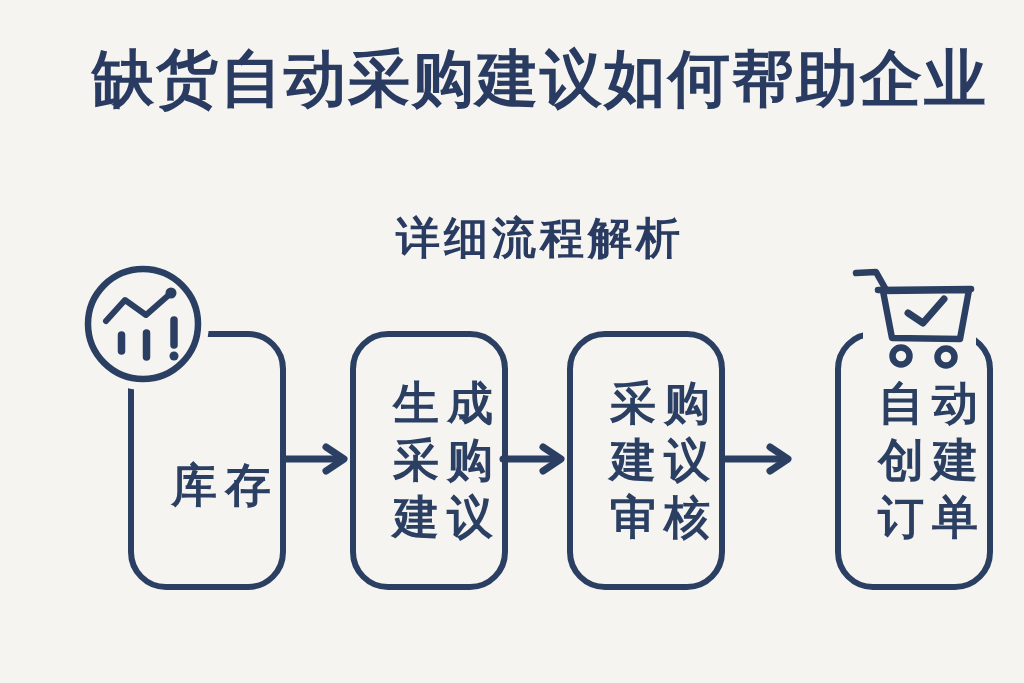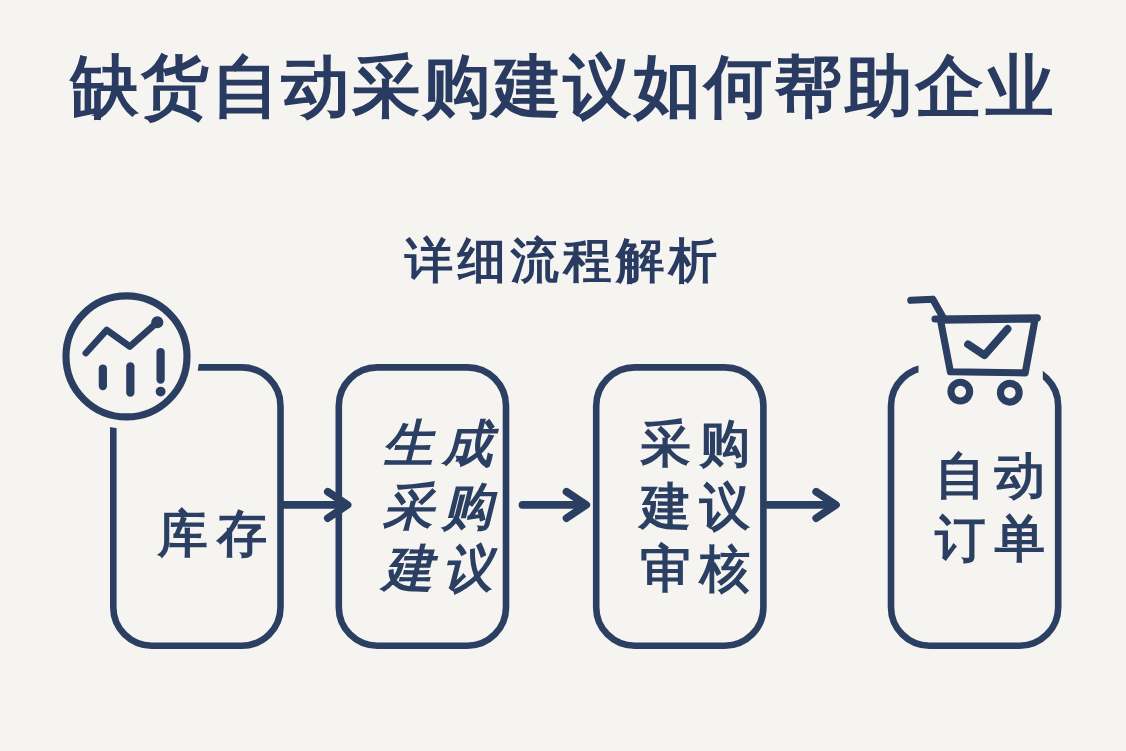--- a/index.html
+++ b/index.html
@@ -3,21 +3,21 @@
 <meta charset="utf-8">
 <style>
   html, body { margin: 0; padding: 0; }
   body {
     width: 1024px; height: 683px;
     background: #f5f4f0;
     font-family: "DejaVu Sans", "Liberation Sans", sans-serif;
     position: relative;
     overflow: hidden;
   }
-  .canvas { position: absolute; inset: 0; }
+  .canvas { position: absolute; inset: 0; margin-left: 28px; }
 
   .title {
     position: absolute; top: 40px; left: 0; width: 1024px;
     margin: 0; text-align: center;
     color: #2a3b62;
     font-size: 62px; font-weight: 900; line-height: 78px;
     letter-spacing: 2px;
   }
   .title .t-line { display: block; }
 
@@ -30,21 +30,21 @@
   }
 
   .step-box {
     position: absolute; top: 331px;
     width: 146px; height: 247px;
     border: 6px solid #2b3f63;
     border-radius: 38px;
     background: transparent;
   }
   .step-1 { left: 100px; }
-  .step-2 { left: 305px; font-style: italic; }
+  .step-2 { left: 322px; }
   .step-3 { left: 539px; }
   .step-4 { left: 807px; }
 
   .step-label {
     width: 100%; height: 100%;
     display: flex; flex-direction: column;
     align-items: center; justify-content: center;
     color: #2b3f63;
     font-size: 46px; font-weight: 700; line-height: 57px;
     letter-spacing: 8px;
@@ -95,20 +95,21 @@
     <div class="step-label">
       <span>采购</span>
       <span>建议</span>
       <span>审核</span>
     </div>
   </div>
 
   <div class="step-box step-4">
     <div class="step-label">
       <span>自动</span>
+      <span>创建</span>
       <span>订单</span>
     </div>
   </div>
 
   <svg class="arrow-svg arrow-1" width="68" height="40" viewBox="0 0 68 40">
     <line class="stroke" stroke-width="7" x1="4" y1="20" x2="54" y2="20"></line>
     <polyline class="stroke" stroke-width="7" points="44,8 62,20 44,32"></polyline>
   </svg>
   <svg class="arrow-svg arrow-2" width="68" height="40" viewBox="0 0 68 40">
     <line class="stroke" stroke-width="7" x1="4" y1="20" x2="54" y2="20"></line>

